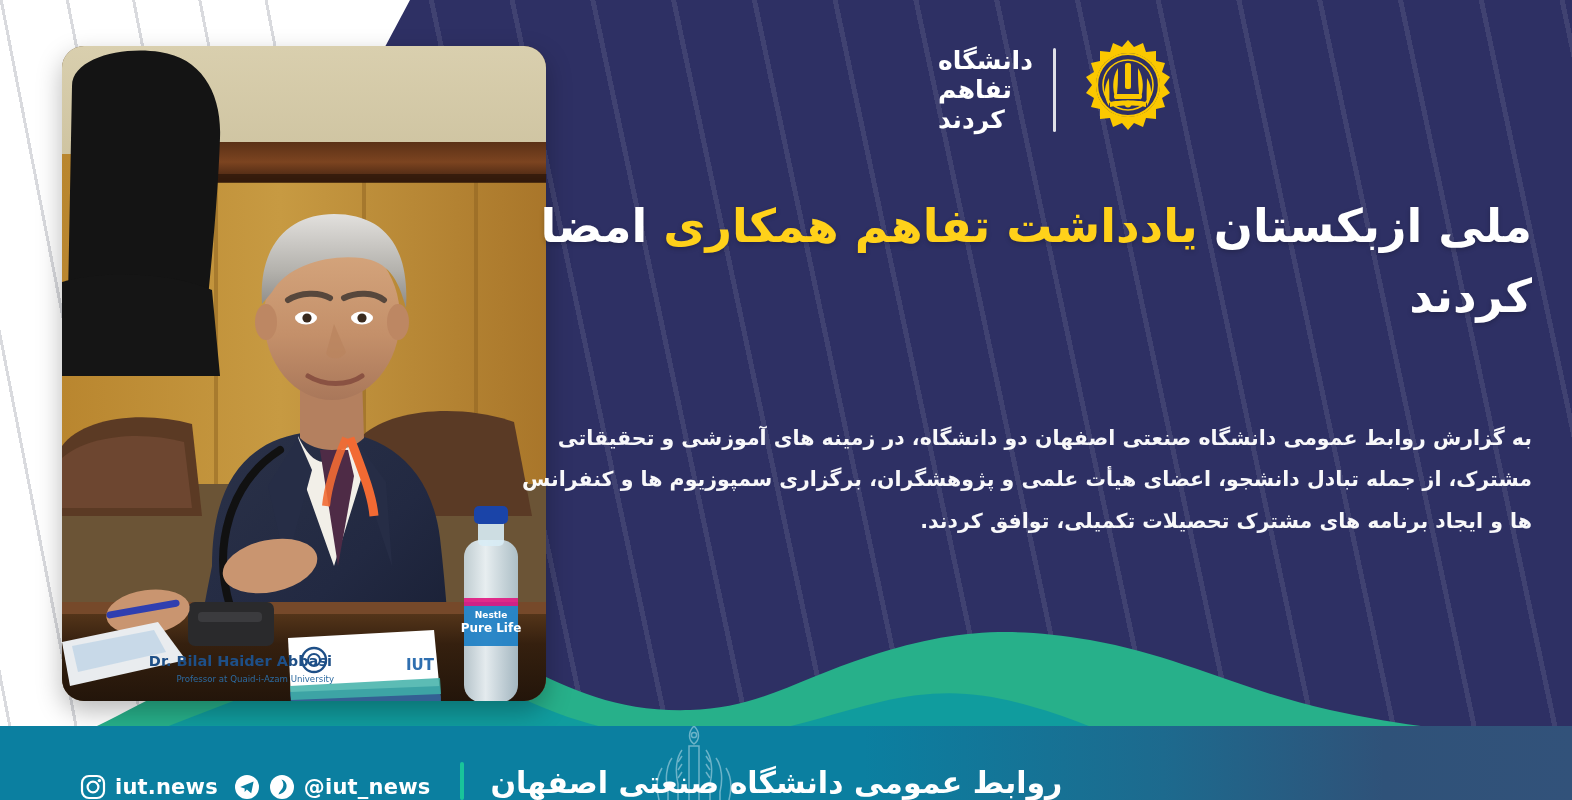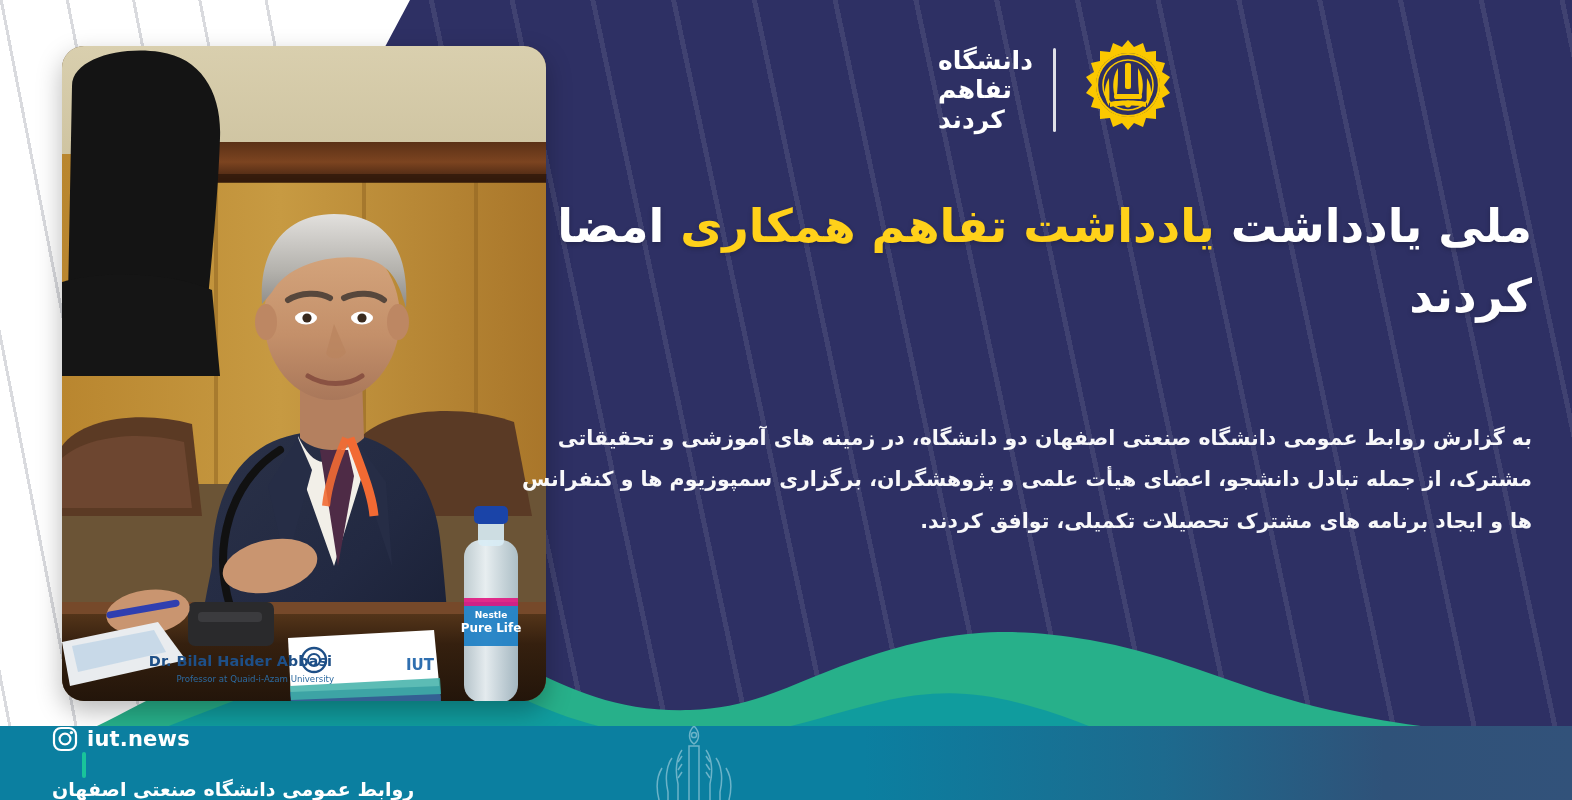--- a/index.html
+++ b/index.html
@@ -99,31 +99,31 @@
   }
 
   
   .footer{
     position:absolute;left:0;bottom:0;width:1572px;height:74px;
     overflow:hidden;
   }
   .footer-bg{position:absolute;inset:0;
     background:linear-gradient(90deg,#0b7fa0 0%,#0b7fa0 55%,#1d6a8e 74%,#2f5279 88%,#32527a 100%);}
   .footer-inner{
-    position:absolute;inset:0;display:flex;align-items:flex-start;
-    direction:ltr;padding-left:52px;gap:0;flex-direction:column;
+    position:absolute;inset:0;display:flex;align-items:flex-end;
+    direction:ltr;padding-left:80px;gap:0;
   }
   .social{display:flex;align-items:center;gap:9px;color:#fff;}
   .social .handle{font-size:21px;font-weight:700;letter-spacing:.2px;}
   .icon-sq{width:26px;height:26px;flex:0 0 auto;}
   .footer-sep{
     width:4px;height:38px;background:#19c49a;border-radius:2px;margin:0 26px 0 30px;
   }
   .footer-fa{
-    color:#ffffff;direction:rtl;font-size:19px;font-weight:700;letter-spacing:.2px;
+    color:#ffffff;direction:rtl;font-size:30px;font-weight:700;letter-spacing:.2px;
     white-space:nowrap;
   }
   .footer-watermark{
     position:absolute;left:648px;bottom:-4px;width:92px;height:82px;opacity:.55;
   }
 </style>
 </head>
 <body>
 
 <div id="poster">
@@ -320,21 +320,21 @@
     <div class="brand-divider"></div>
     <div class="brand-words">
       <span>دانشگاه</span>
       <span>تفاهم</span>
       <span>کردند</span>
     </div>
   </div>
 
   <div class="headline">
     <div>
-      <span>ملی یادداشت </span><span class="hl">یادداشت تفاهم همکاری</span><span> امضا کردند</span>
+      <span>ملی ازبکستان </span><span class="hl">یادداشت تفاهم همکاری</span><span> امضا کردند</span>
     </div>
   </div>
 
   <div class="body-copy">به گزارش روابط عمومی دانشگاه صنعتی اصفهان دو دانشگاه، در زمینه های آموزشی و تحقیقاتی مشترک، از جمله تبادل دانشجو، اعضای هیأت علمی و پژوهشگران، برگزاری سمپوزیوم ها و کنفرانس ها و ایجاد برنامه های مشترک تحصیلات تکمیلی، توافق کردند.</div>
 
   <div class="footer">
     <div class="footer-bg"></div>
 
     <div class="footer-watermark">
       <svg viewBox="0 0 92 82" aria-hidden="true">
@@ -361,20 +361,36 @@
             <rect x="2" y="2" width="22" height="22" rx="7" fill="none" stroke="#fff" stroke-width="2.2"></rect>
             <circle cx="13" cy="13" r="5.4" fill="none" stroke="#fff" stroke-width="2.2"></circle>
             <circle cx="19.4" cy="6.6" r="1.7" fill="#fff"></circle>
           </svg>
         </span>
         <span class="handle">iut.news</span>
       </div>
 
       <span style="display:inline-block;width:16px;"></span>
 
+      <div class="social">
+        <span class="icon-sq">
+          <svg viewBox="0 0 26 26" aria-hidden="true">
+            <circle cx="13" cy="13" r="12" fill="#fff"></circle>
+            <path d="M6.2 13.1 L19.6 7.6 L17.2 19.2 L12.9 15.6 L10.6 17.9 L10.7 14.6 Z" fill="#0b7fa0"></path>
+          </svg>
+        </span>
+        <span class="icon-sq">
+          <svg viewBox="0 0 26 26" aria-hidden="true">
+            <circle cx="13" cy="13" r="12" fill="#fff"></circle>
+            <path d="M12.4 5.6 C14.6 8.2 15 11.2 13.6 14 C12.4 16.4 10.4 17.4 9.4 20.4
+                     C12.8 19.8 16 17.6 17.2 14.4 C18.6 10.6 16.6 6.8 12.4 5.6 Z" fill="#0b7fa0"></path>
+          </svg>
+        </span>
+        <span class="handle">@iut_news</span>
+      </div>
 
       <div class="footer-sep"></div>
 
       <div class="footer-fa">روابط عمومی دانشگاه صنعتی اصفهان</div>
     </div>
   </div>
 
 </div>
 
 </body></html>

